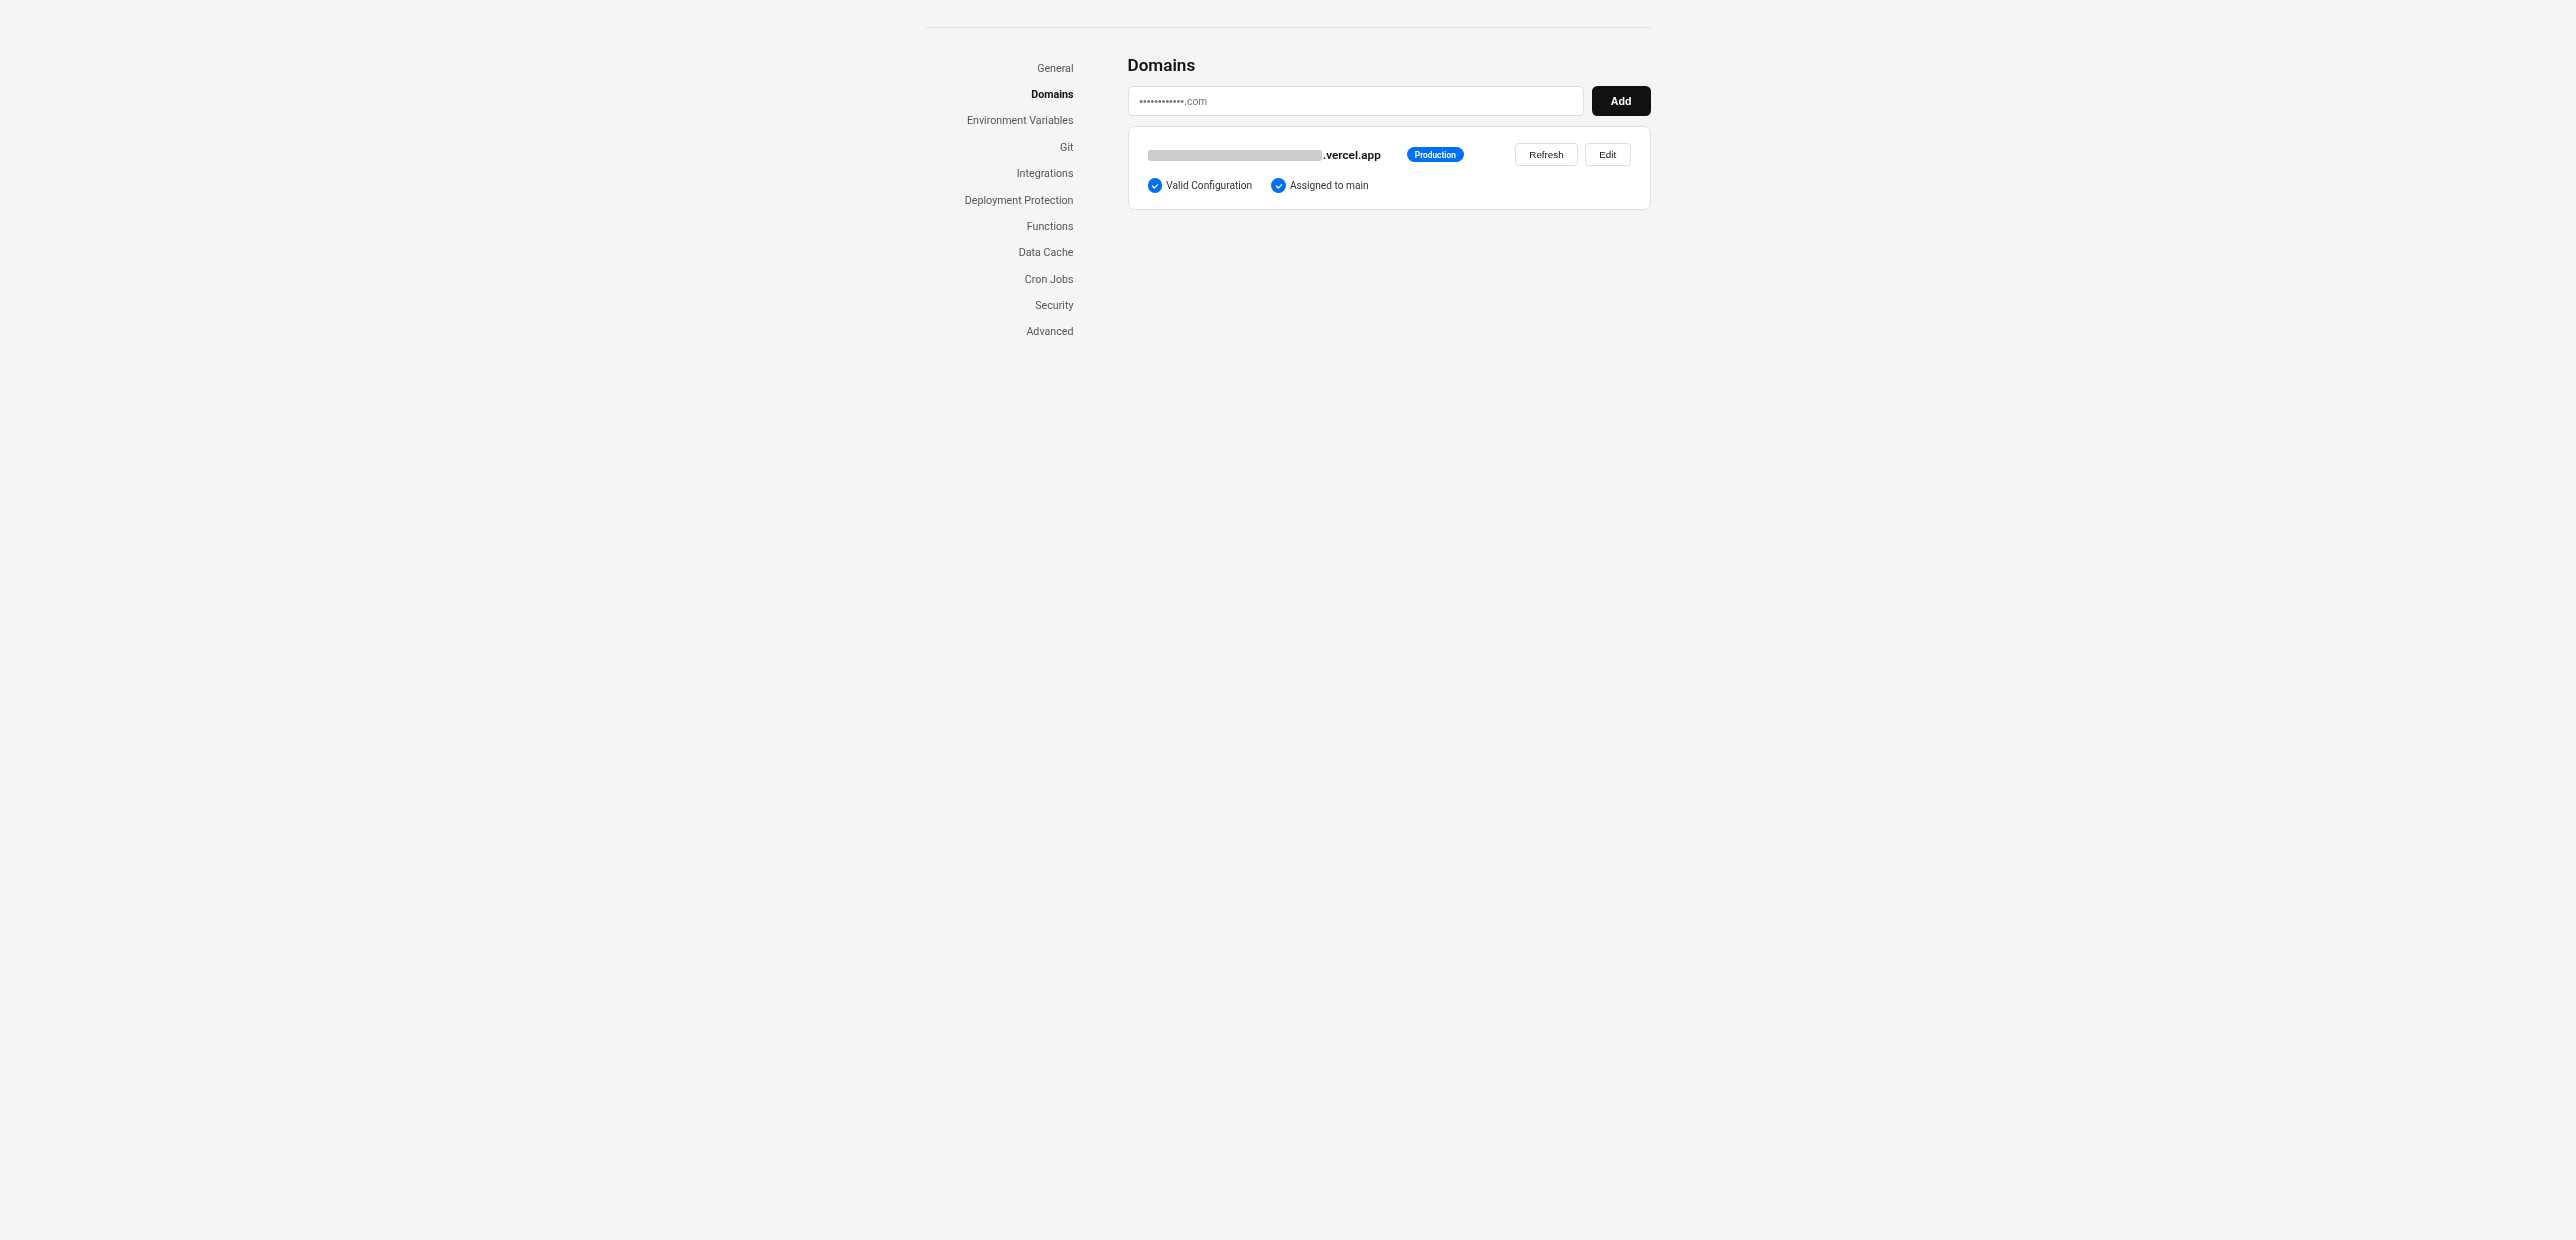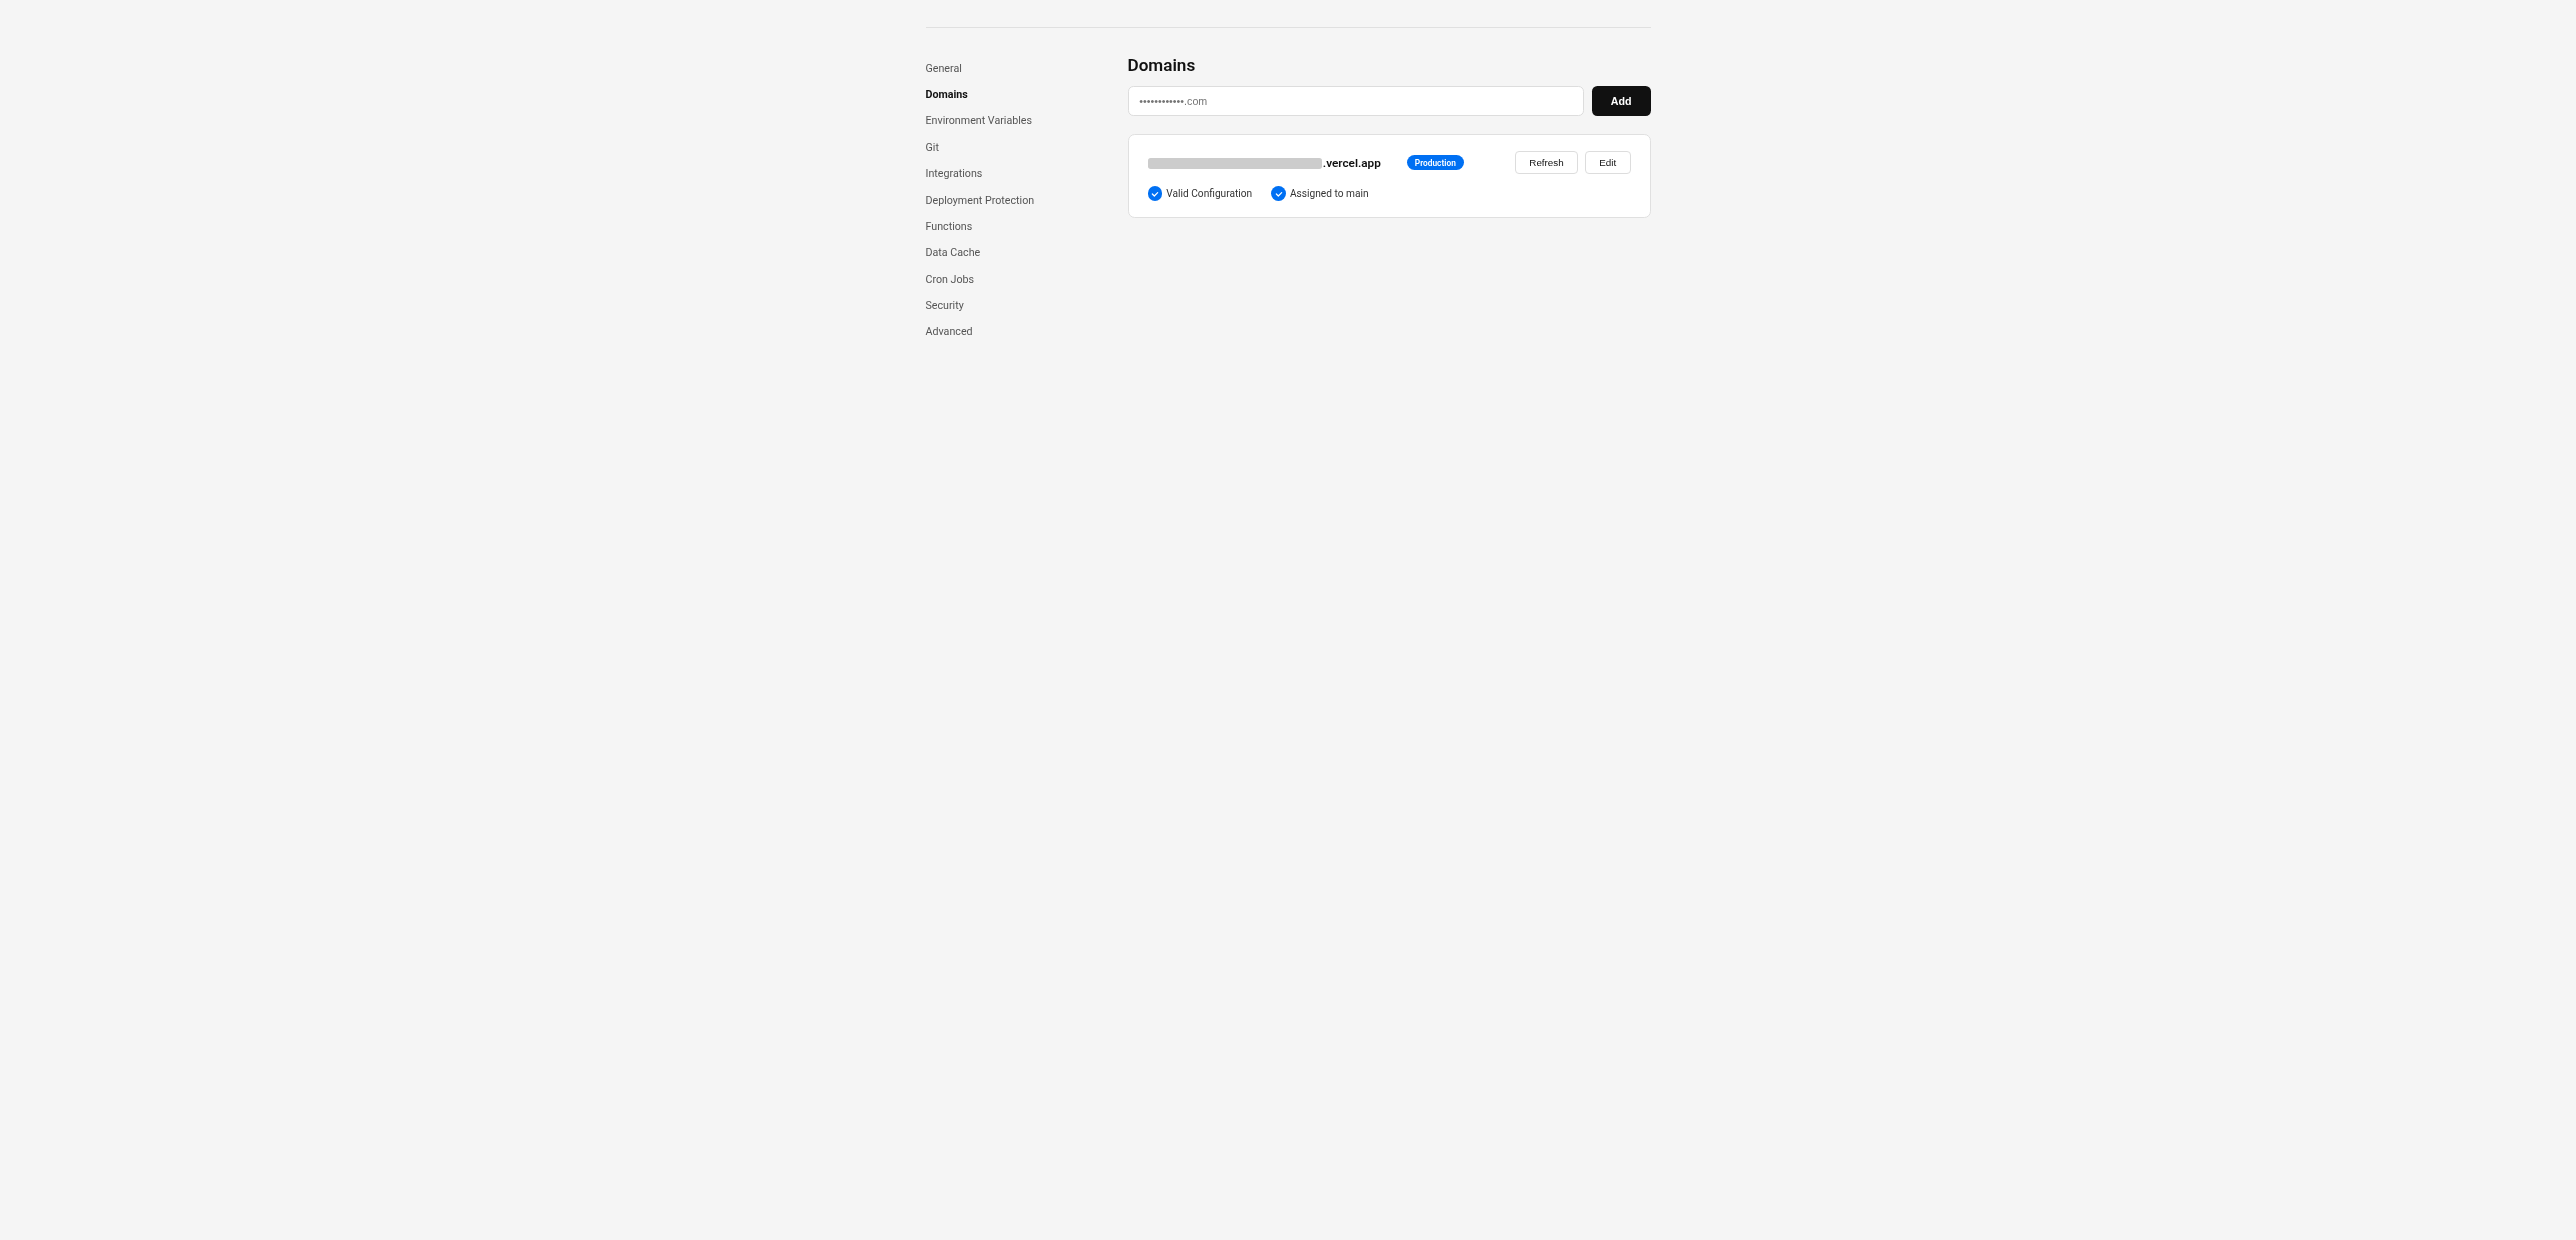--- a/index.html
+++ b/index.html
@@ -45,20 +45,21 @@
     }
 
     .sidebar-item {
       display: block;
       padding: 6.7px 0;
       font-size: 1rem;
       color: #555;
       text-decoration: none;
       cursor: pointer;
       transition: color 0.15s;
+      text-align: right;
     }
 
     .sidebar-item.active {
       font-weight: 700;
       color: #111;
     }
 
     .main-content {
       flex: 1;
     }
@@ -78,21 +79,21 @@
     }
 
     .description a {
       color: #0070f3;
       text-decoration: none;
     }
 
     .input-row {
       display: flex;
       gap: 8px;
-      margin-bottom: 18px;
+      margin-bottom: 10px;
       justify-content: center;
     }
 
     .domain-input {
       flex: 1;
       padding: 8px 10.7px;
       font-size: 1rem;
       border: 0.7px solid #ddd;
       border-radius: 5.4px;
       background: #fff;

